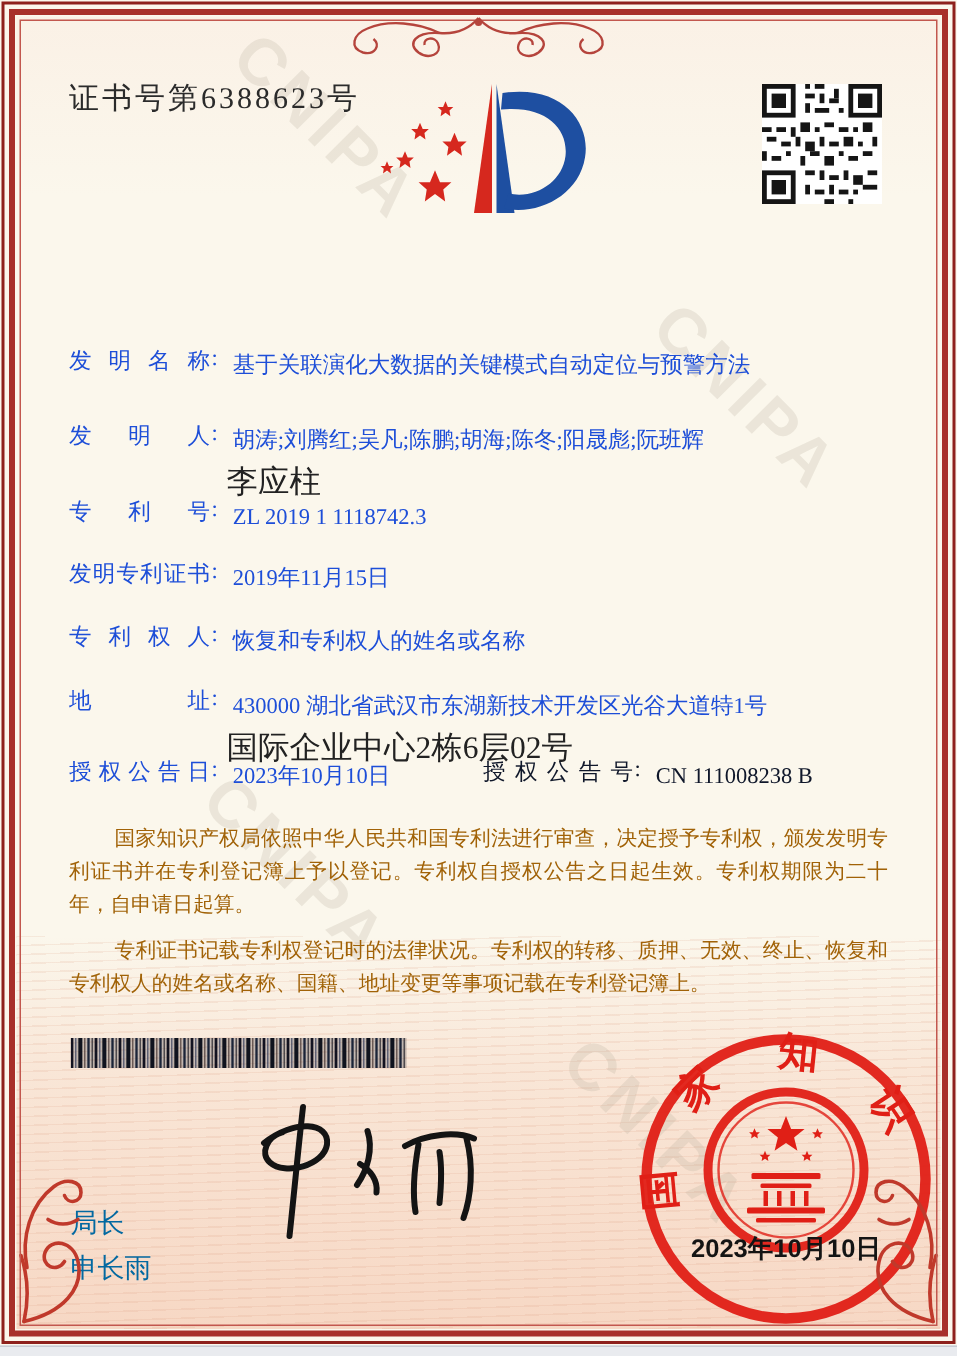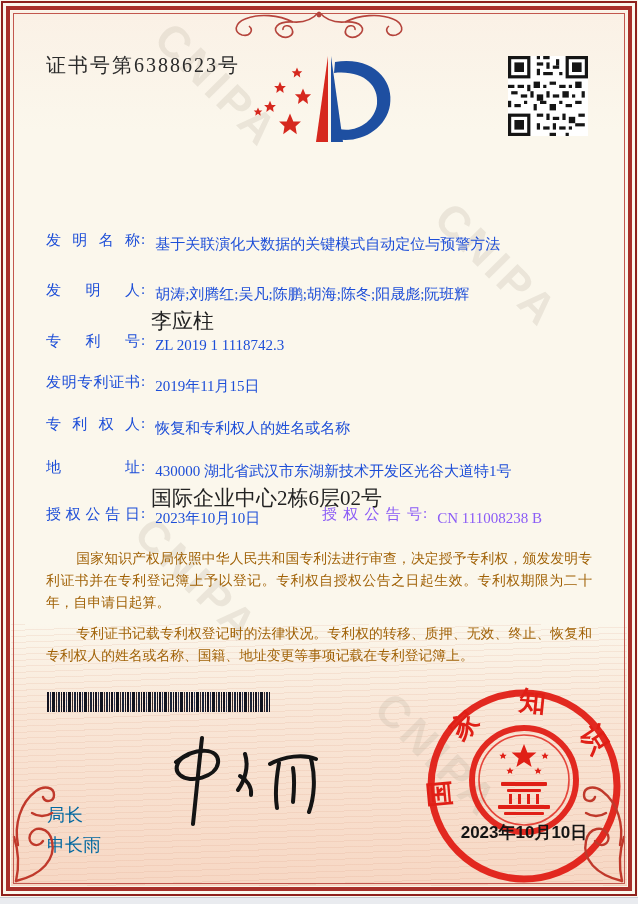--- a/index.html
+++ b/index.html
@@ -25,21 +25,21 @@
   .logo{position:absolute;left:240px;top:50px;z-index:2;}
   .title{position:absolute;left:0;right:0;top:144px;text-align:center;font-size:36px;font-weight:700;
          letter-spacing:16px;text-indent:16px;color:#111;z-index:2;}
   
   .row{position:absolute;left:46px;font-size:15px;color:#1d4ed8;z-index:2;white-space:nowrap;}
   .flabel{display:inline-block;width:94px;text-align:justify;text-align-last:justify;vertical-align:top;}
   .flabel2{display:inline-block;width:100px;text-align:justify;text-align-last:justify;vertical-align:top;}
   .colon{display:inline-block;margin:0 10px 0 1px;vertical-align:top;}
   .fval{display:inline-block;vertical-align:top;max-width:430px;white-space:normal;line-height:26px;}
   .subline{position:absolute;left:151px;font-size:21px;color:#222;z-index:2;}
-  .pair2{position:absolute;left:322px;font-size:15px;color:#8b5cf6;z-index:2;white-space:nowrap;}
+  .pair2{position:absolute;left:322px;font-size:15px;color:#0f172a;z-index:2;white-space:nowrap;}
   
   .body-text{position:absolute;left:46px;width:546px;top:548px;z-index:2;color:#a16207;
      font-size:13.8px;line-height:22px;text-align:justify;}
   .body-text p{margin:0 0 9px 0;text-indent:2.2em;}
   
   .barcode{position:absolute;left:47px;top:692px;z-index:2;}
   .director{position:absolute;left:47px;top:800px;z-index:3;font-family:"Liberation Sans","DejaVu Sans",sans-serif;
     font-size:18px;color:#0369a1;line-height:30px;}
   .signature{position:absolute;left:148px;top:732px;z-index:3;}
   .seal{position:absolute;left:424px;top:684px;z-index:4;}

